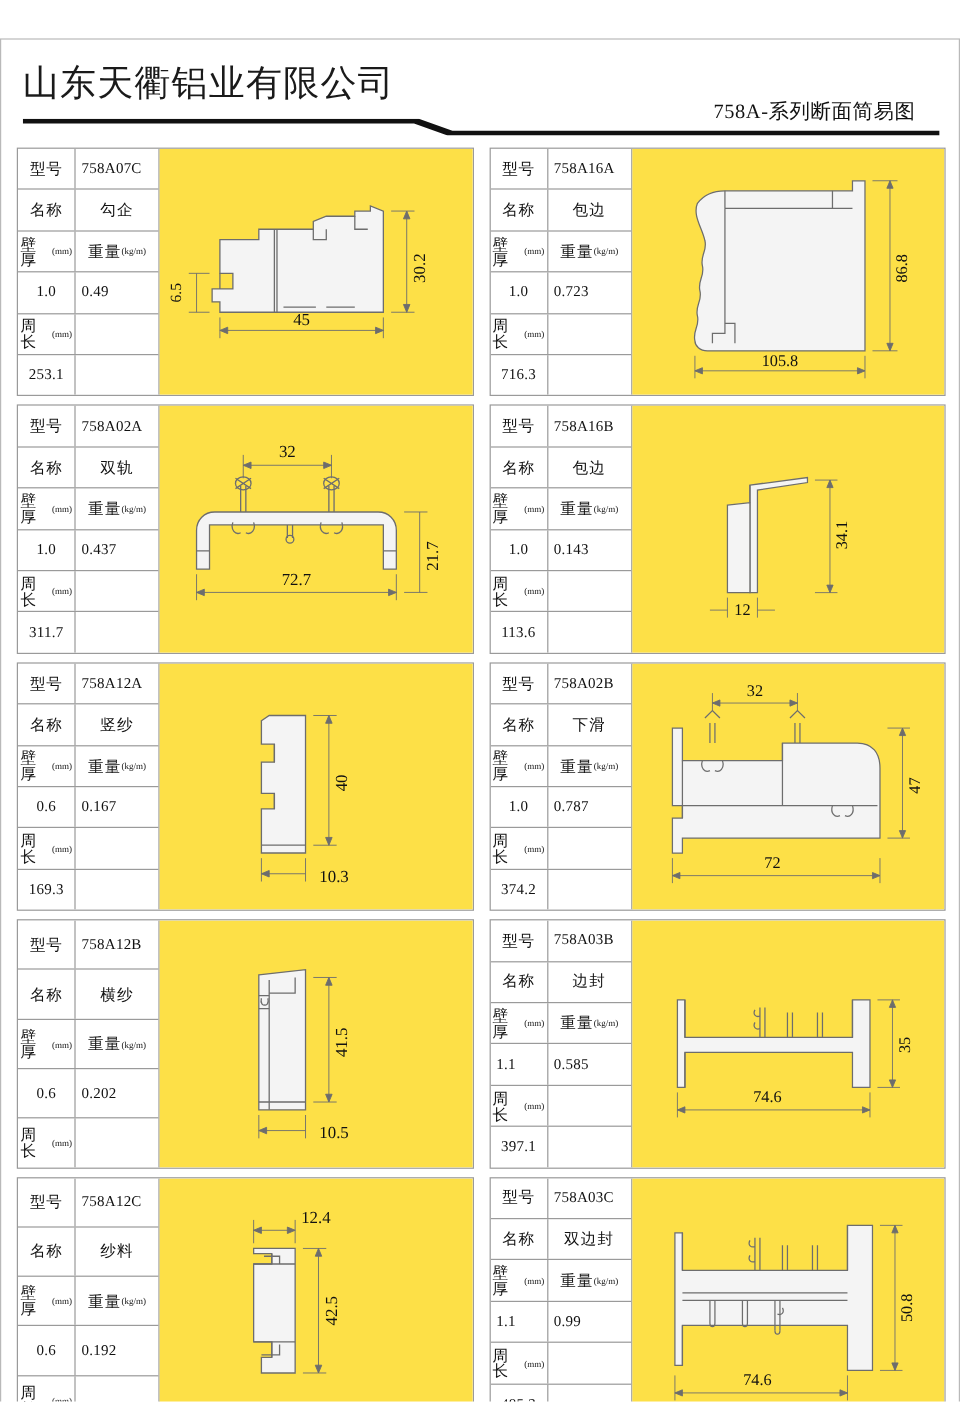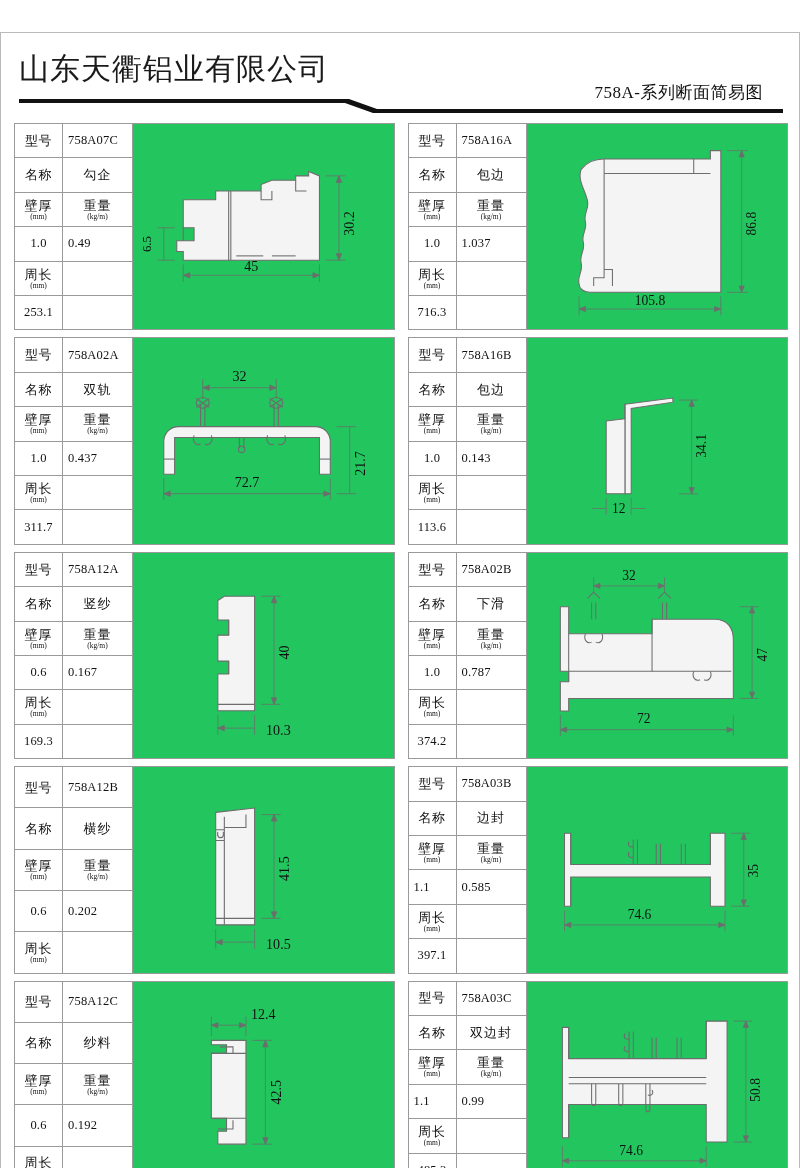--- a/index.html
+++ b/index.html
@@ -116,33 +116,32 @@
   }
   .cell.val {
     font-size: 12.5px;
     letter-spacing: 0.2px;
   }
   .cell.name-val { font-size: 13px; letter-spacing: 1px; }
   .cell.wide-val { justify-content: flex-start; padding-left: 5px; }
 
   .unit-stack {
     display: flex;
-    flex-direction: column;
     align-items: center;
     justify-content: center;
     line-height: 1;
   }
   .unit-stack .big { font-size: 13px; letter-spacing: 1px; }
   .unit-stack .sub { font-size: 7.5px; margin-top: 1px; letter-spacing: 0; }
 
   
   .draw {
     flex: 1 1 auto;
     position: relative;
-    background: #22c55e;
+    background: #fde047;
   }
   .draw svg { display: block; width: 100%; height: 100%; }
 
   .ol { fill: none; stroke: #6d6d6d; stroke-width: 1; }
   .fillp { fill: #f4f4f4; stroke: #6d6d6d; stroke-width: 1; }
   .dim { fill: none; stroke: #6d6d6d; stroke-width: 0.7; }
   .dimtxt {
     font-family: "Liberation Serif", "DejaVu Serif", serif;
     font-size: 13px;
     fill: #111;
@@ -259,21 +258,21 @@
           </div>
           <div class="cell cell-r">
             <span class="unit-stack">
               <span class="big">重量</span>
               <span class="sub">(kg/m)</span>
             </span>
           </div>
         </div>
         <div class="spec-row">
           <div class="cell cell-l val">1.0</div>
-          <div class="cell cell-r val wide-val">1.037</div>
+          <div class="cell cell-r val wide-val">0.723</div>
         </div>
         <div class="spec-row">
           <div class="cell cell-l">
             <span class="unit-stack">
               <span class="big">周长</span>
               <span class="sub">(mm)</span>
             </span>
           </div>
           <div class="cell cell-r"></div>
         </div>

